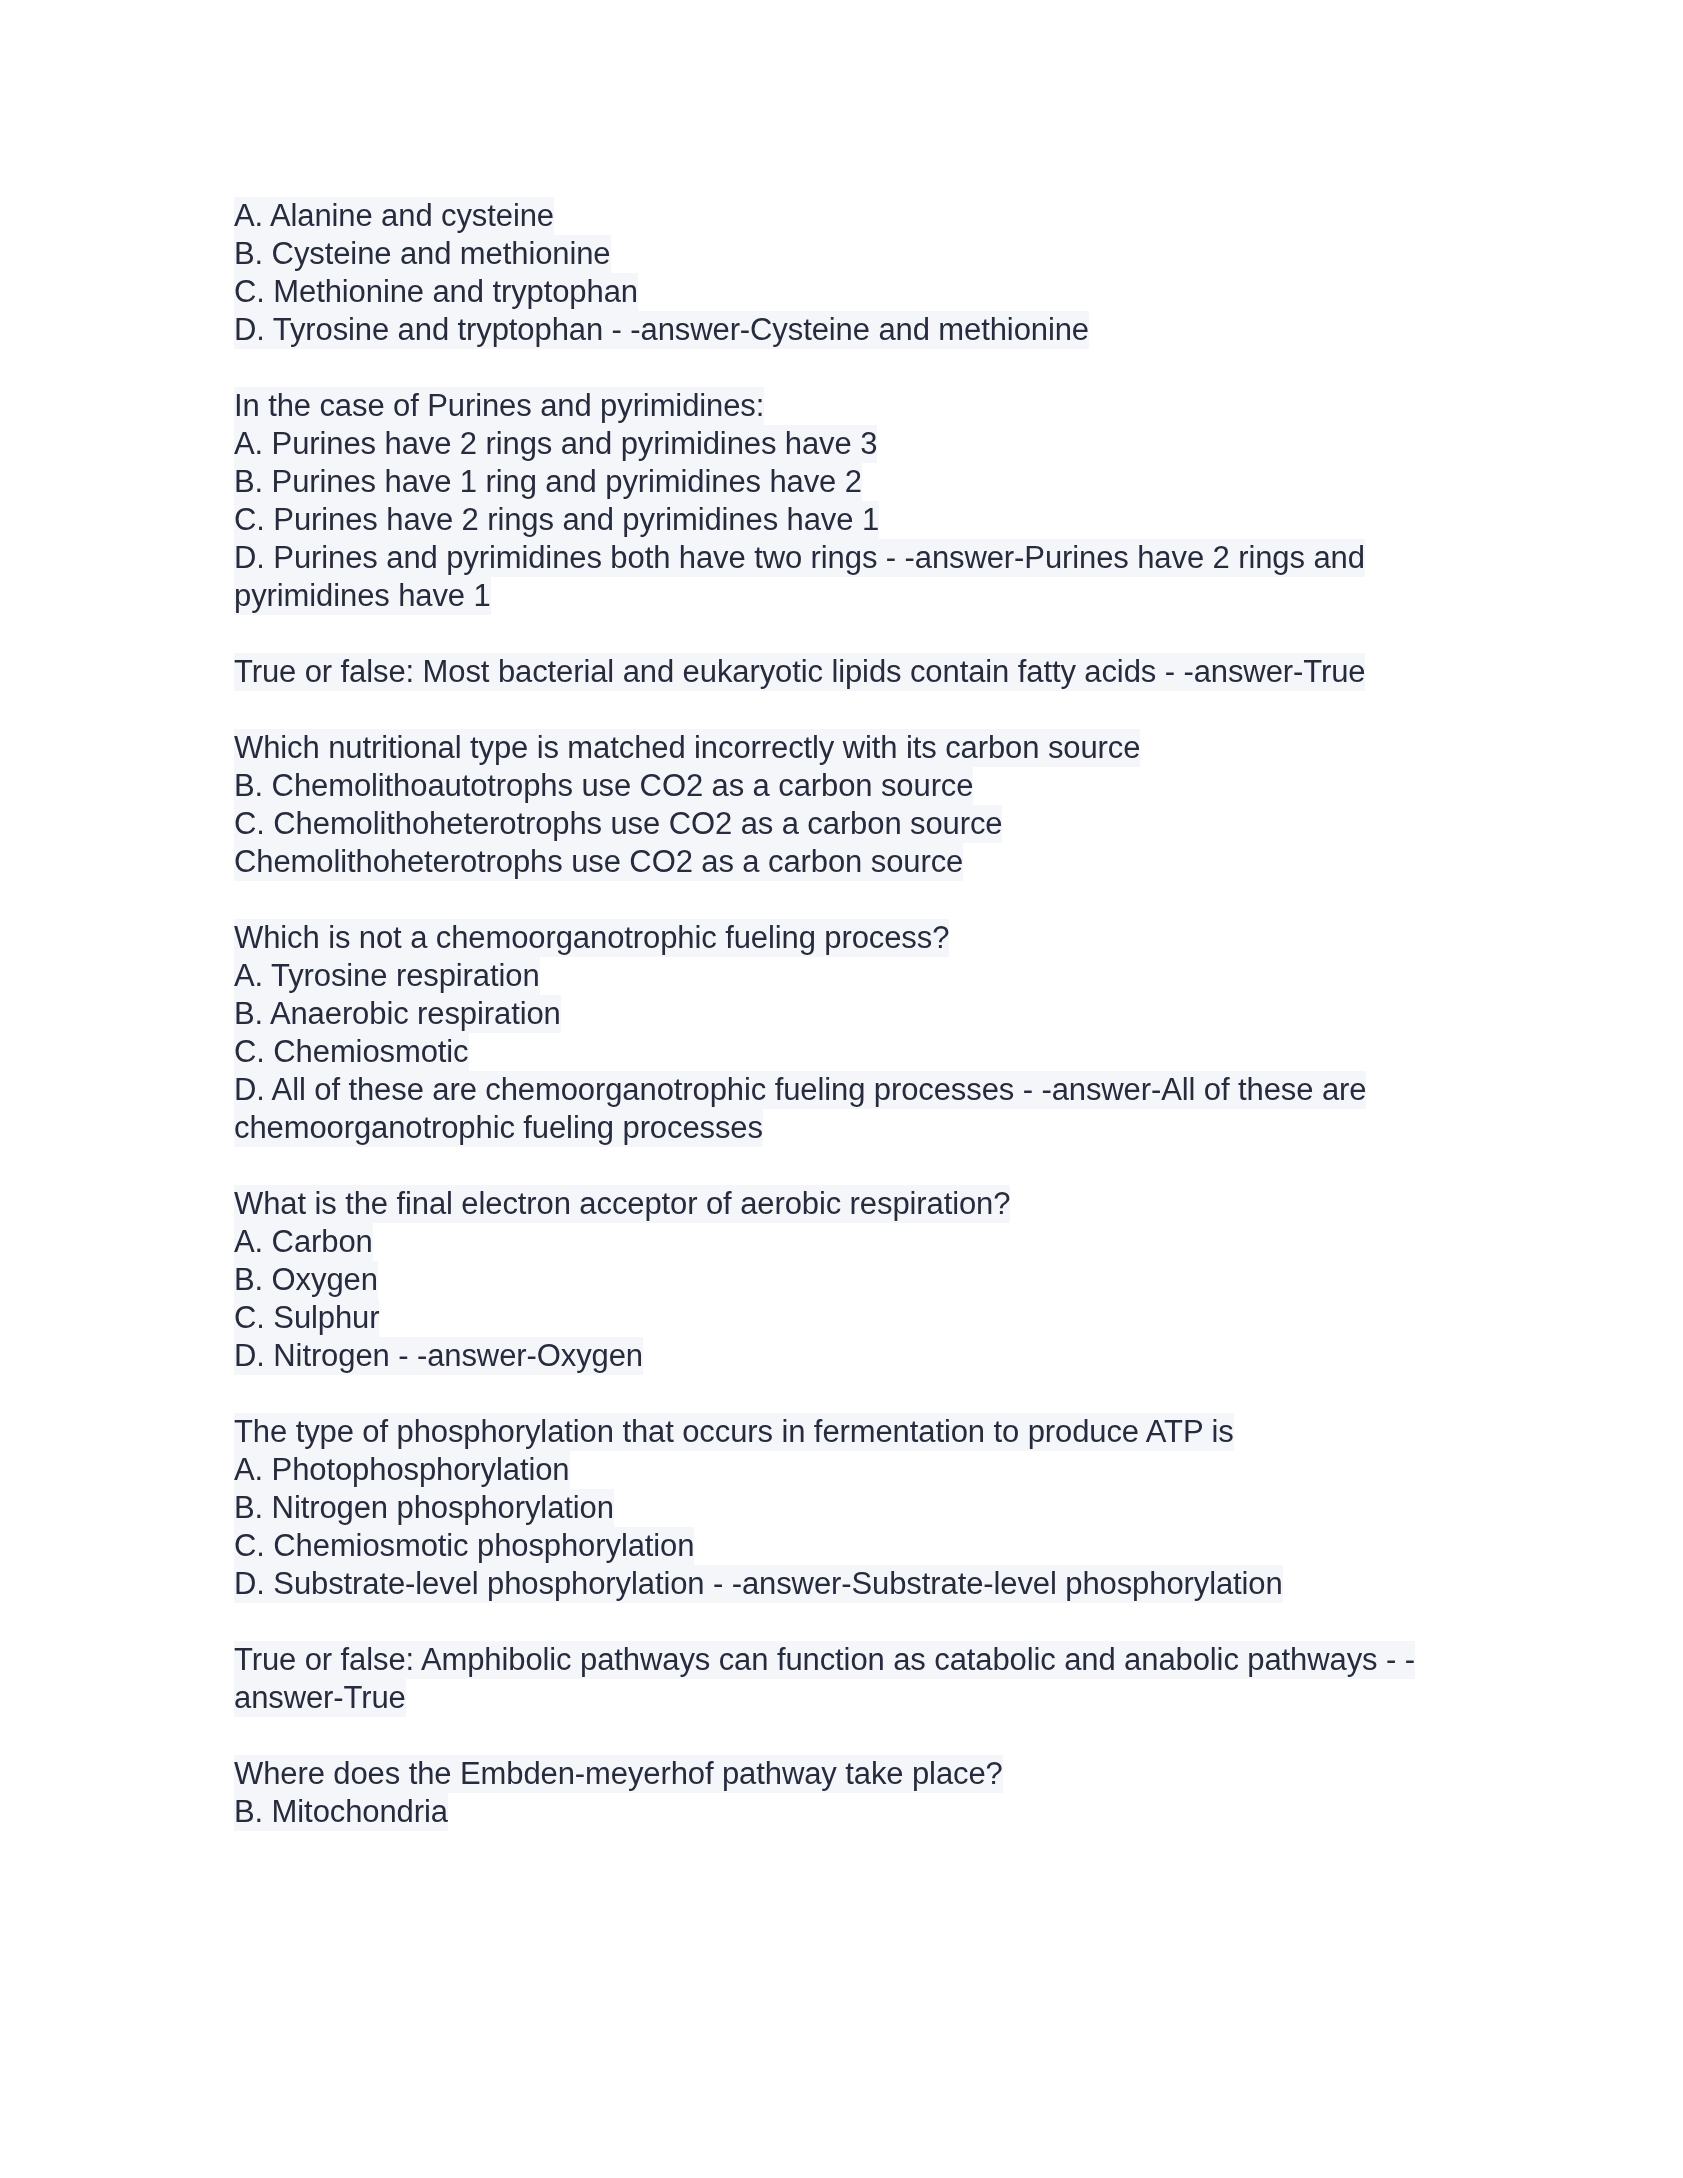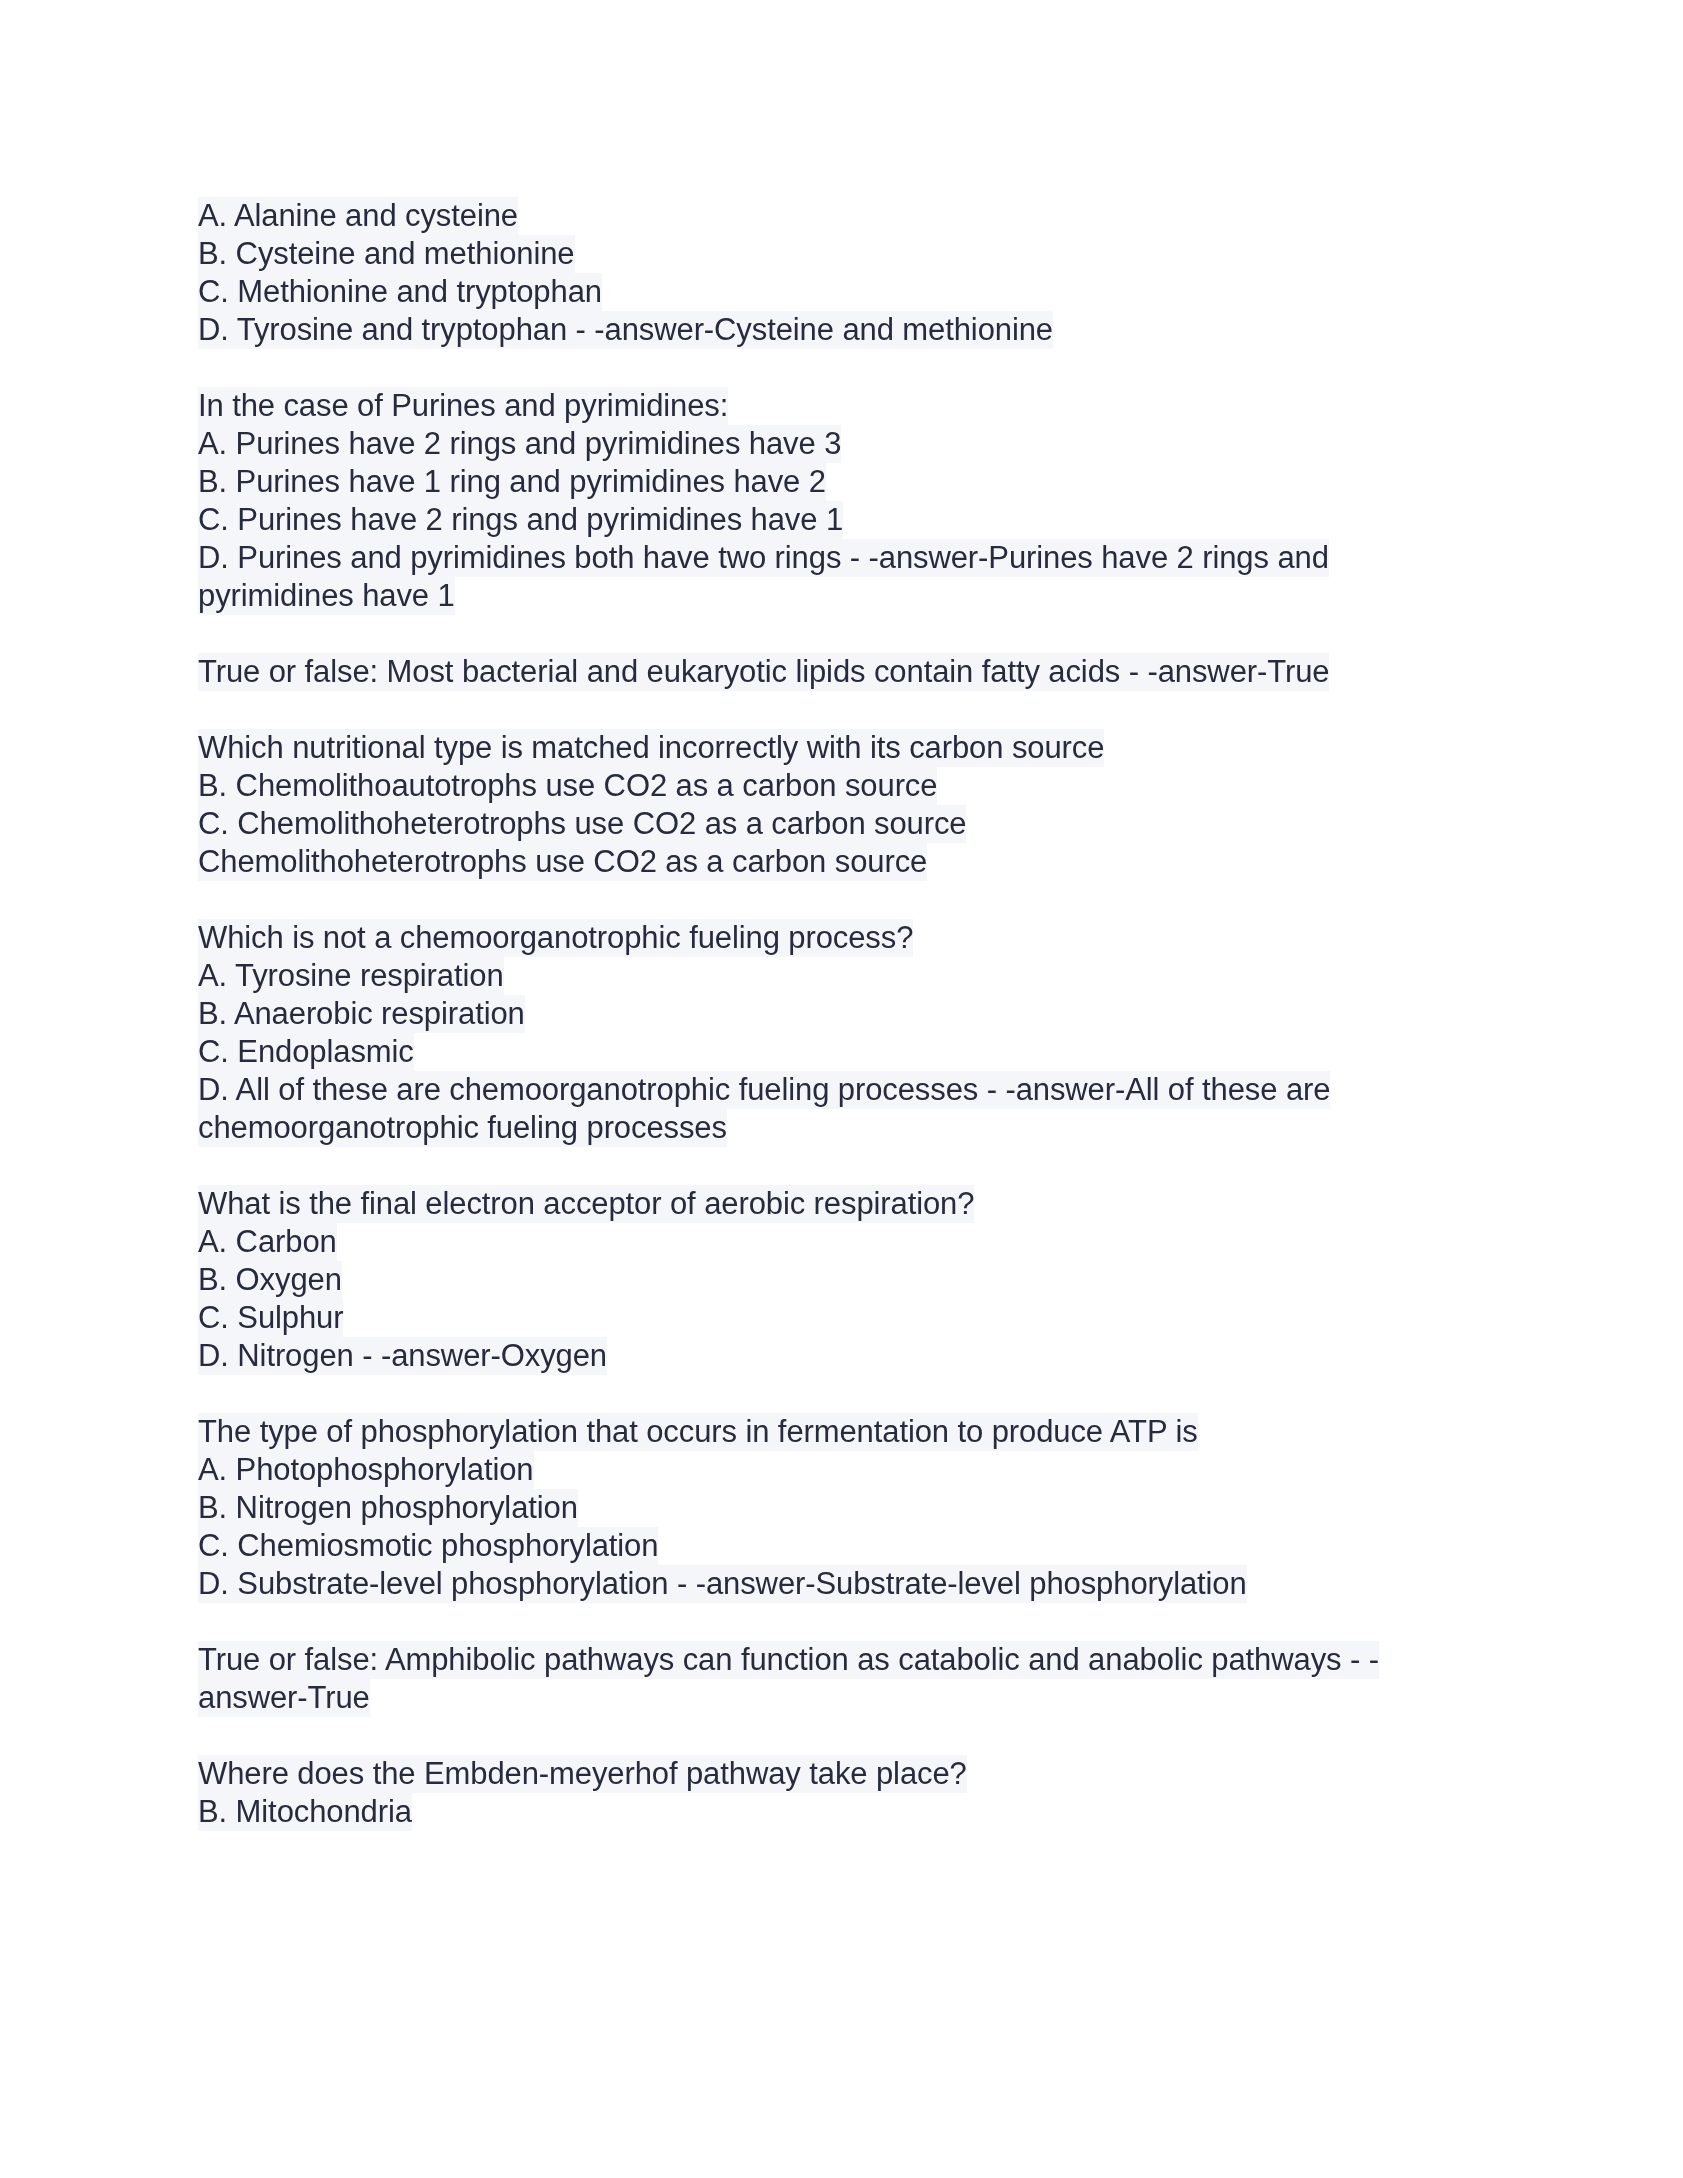--- a/index.html
+++ b/index.html
@@ -20,20 +20,21 @@
     top: 197px;
     width: 1307px;
   }
   .block {
     margin: 0 0 38px 0;
   }
   .line {
     display: block;
     height: 38px;
     line-height: 38px;
+    margin-left: 36px;
   }
   .hl {
     display: inline-block;
     background: #f5f6fa;
     color: #262b3d;
     font-size: 31px;
     line-height: 38px;
     height: 38px;
     white-space: pre;
     letter-spacing: -0.1px;
@@ -68,21 +69,21 @@
     <div class="line"><span class="hl">Which nutritional type is matched incorrectly with its carbon source</span></div>
     <div class="line"><span class="hl">B. Chemolithoautotrophs use CO2 as a carbon source</span></div>
     <div class="line"><span class="hl">C. Chemolithoheterotrophs use CO2 as a carbon source</span></div>
     <div class="line"><span class="hl">Chemolithoheterotrophs use CO2 as a carbon source</span></div>
   </div>
 
   <div class="block">
     <div class="line"><span class="hl">Which is not a chemoorganotrophic fueling process?</span></div>
     <div class="line"><span class="hl">A. Tyrosine respiration</span></div>
     <div class="line"><span class="hl">B. Anaerobic respiration</span></div>
-    <div class="line"><span class="hl">C. Endoplasmic</span></div>
+    <div class="line"><span class="hl">C. Chemiosmotic</span></div>
     <div class="line"><span class="hl">D. All of these are chemoorganotrophic fueling processes - -answer-All of these are</span></div>
     <div class="line"><span class="hl">chemoorganotrophic fueling processes</span></div>
   </div>
 
   <div class="block">
     <div class="line"><span class="hl">What is the final electron acceptor of aerobic respiration?</span></div>
     <div class="line"><span class="hl">A. Carbon</span></div>
     <div class="line"><span class="hl">B. Oxygen</span></div>
     <div class="line"><span class="hl">C. Sulphur</span></div>
     <div class="line"><span class="hl">D. Nitrogen - -answer-Oxygen</span></div>

